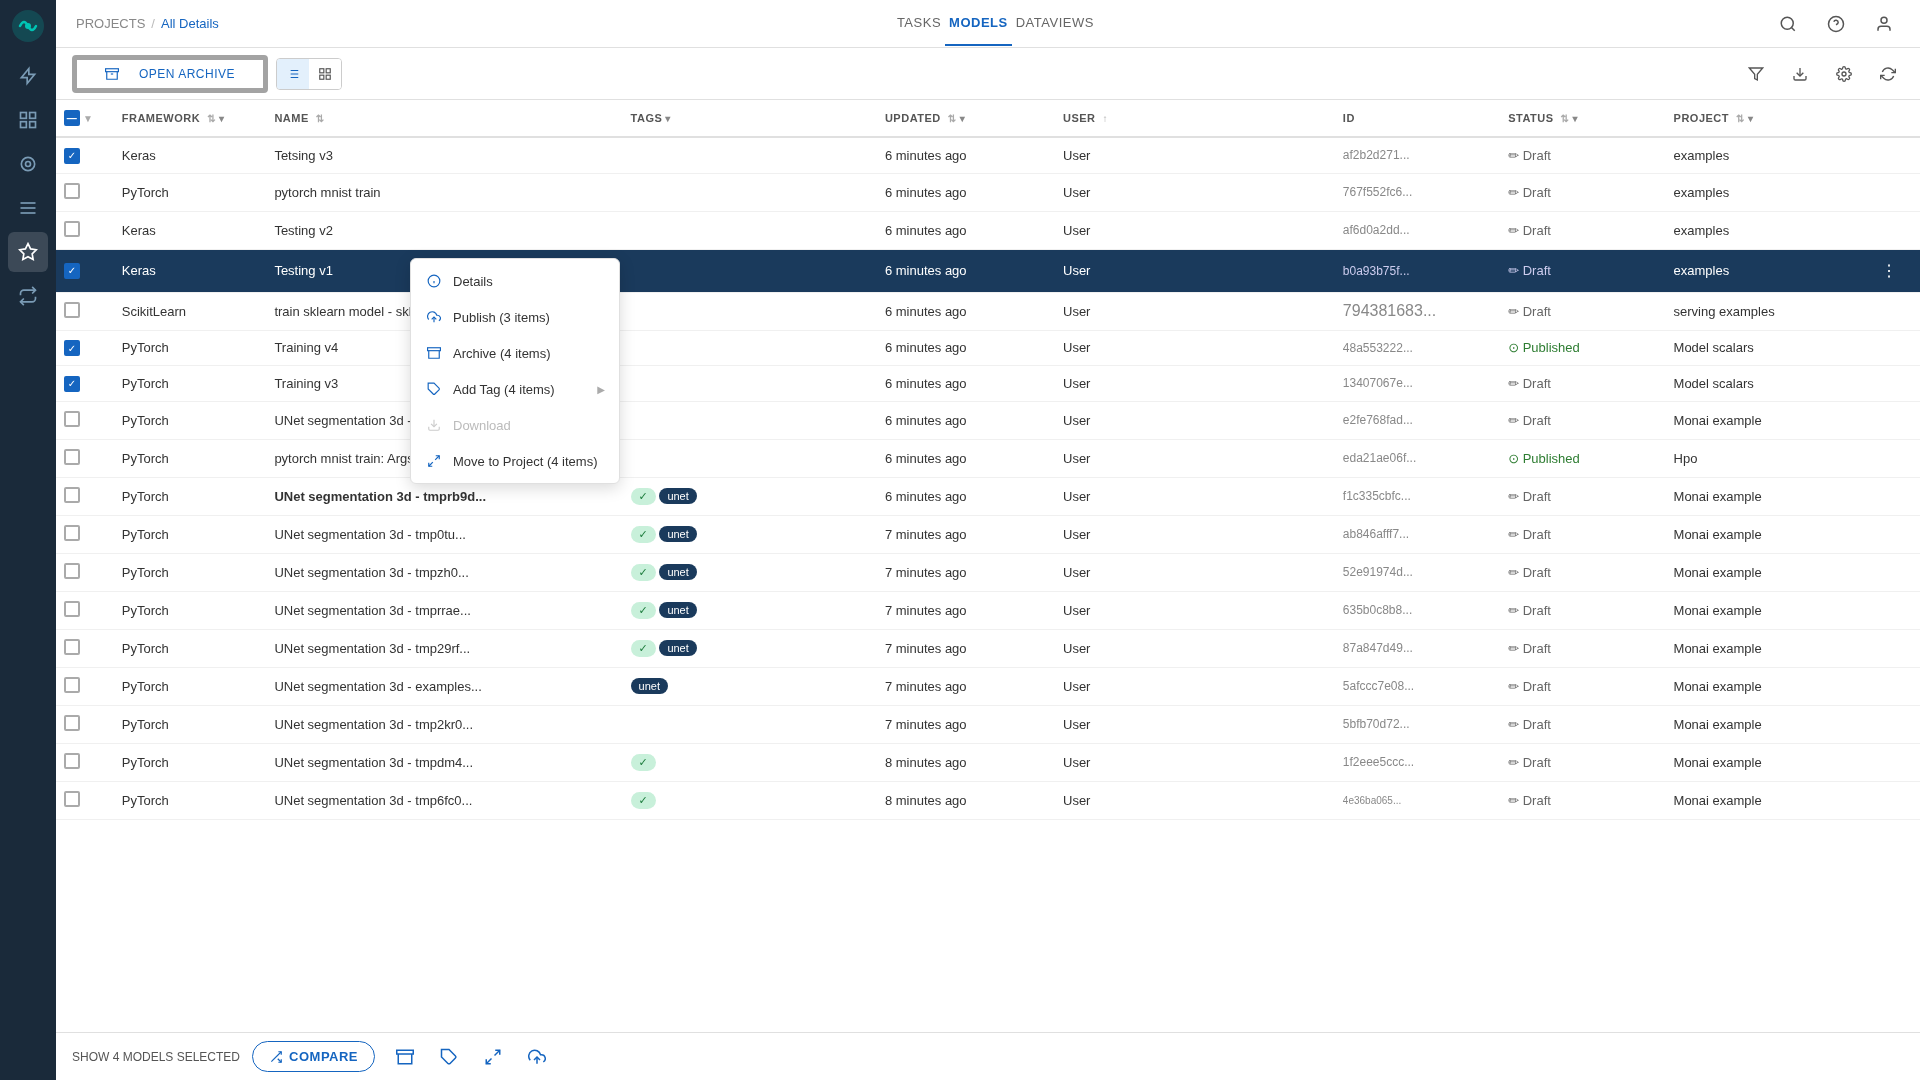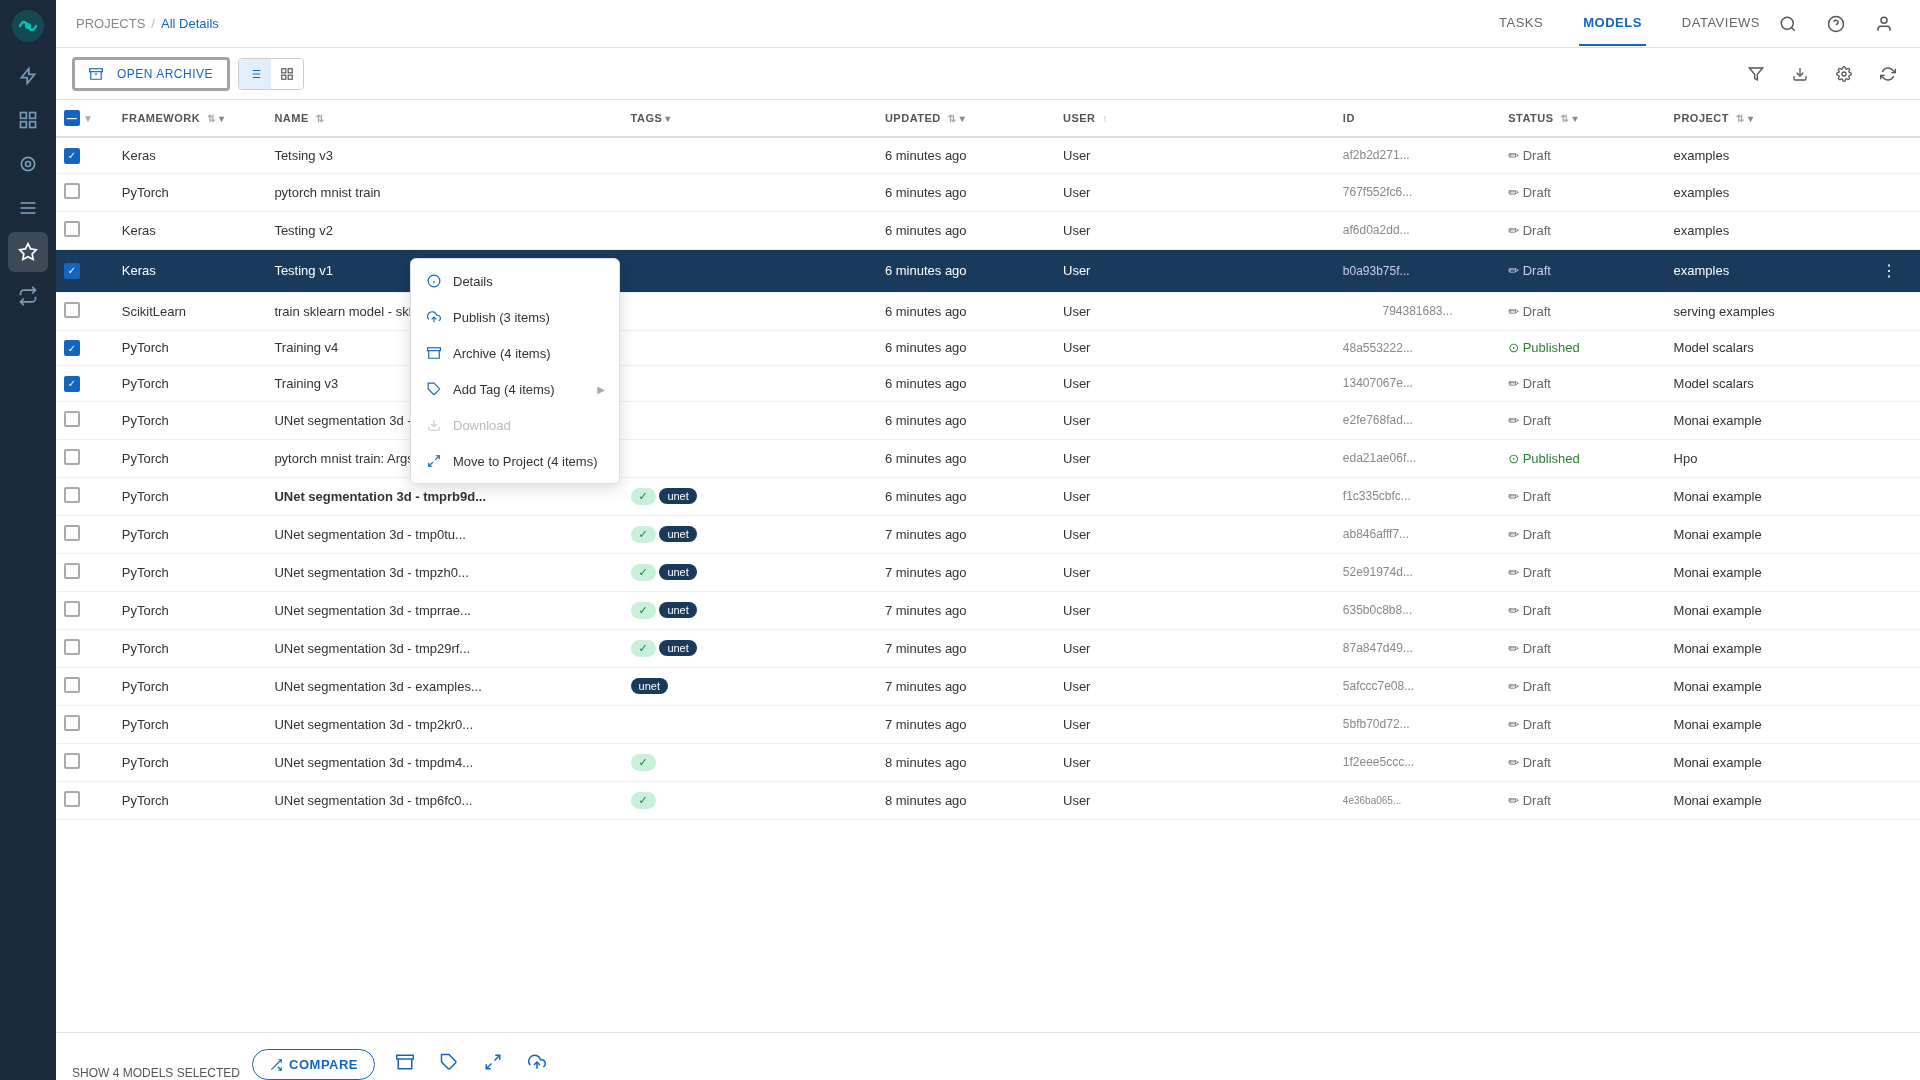--- a/index.html
+++ b/index.html
@@ -15,29 +15,29 @@
     .sidebar-item.active { background: rgba(255,255,255,0.15); color: #fff; }
 
     
     .main { flex: 1; display: flex; flex-direction: column; overflow: hidden; }
 
     
     .topnav { height: 48px; background: #fff; border-bottom: 1px solid #e0e0e0; display: flex; align-items: center; padding: 0 20px; gap: 8px; }
     .breadcrumb { display: flex; align-items: center; gap: 6px; font-size: 13px; color: #888; }
     .breadcrumb .sep { color: #bbb; }
     .breadcrumb .current { color: #1565c0; font-weight: 500; }
-    .nav-tabs { flex: 1; display: flex; align-items: center; justify-content: flex-end; gap: 32px; }
+    .nav-tabs { flex: 1; display: flex; align-items: center; justify-content: center; }
     .nav-tab { font-size: 13px; color: #666; cursor: pointer; padding: 14px 4px; border-bottom: 2px solid transparent; letter-spacing: 0.5px; }
     .nav-tab.active { color: #1565c0; border-bottom-color: #1565c0; font-weight: 600; }
     .nav-actions { display: flex; align-items: center; gap: 16px; }
     .nav-icon { width: 32px; height: 32px; display: flex; align-items: center; justify-content: center; cursor: pointer; color: #555; font-size: 18px; border-radius: 50%; }
 
     
     .toolbar { height: 52px; background: #fff; border-bottom: 1px solid #e0e0e0; display: flex; align-items: center; padding: 0 16px; gap: 8px; }
-    .btn-outline { display: flex; align-items: center; gap: 14px; padding: 7px 14px; border: 3px solid #a3a3a3; border-radius: 4px; color: #1565c0; background: transparent; cursor: pointer; font-size: 12px; font-weight: 500; letter-spacing: 0.5px; }
+    .btn-outline { display: flex; align-items: center; gap: 20px; padding: 7px 28px; border: 5px solid #a3a3a3; border-radius: 4px; color: #1565c0; background: transparent; cursor: pointer; font-size: 12px; font-weight: 500; letter-spacing: 0.5px; }
     .toolbar-right { margin-left: auto; display: flex; align-items: center; gap: 12px; }
     .toolbar-icon { width: 32px; height: 32px; display: flex; align-items: center; justify-content: center; cursor: pointer; color: #555; font-size: 16px; border-radius: 4px; }
     .view-toggle { display: flex; border: 1px solid #ccc; border-radius: 4px; overflow: hidden; }
     .view-btn { width: 32px; height: 30px; display: flex; align-items: center; justify-content: center; cursor: pointer; background: #fff; color: #555; font-size: 14px; }
     .view-btn.active { background: #e3f0fc; color: #1565c0; }
 
     
     .table-container { flex: 1; overflow-y: auto; background: #fff; }
     table { width: 100%; border-collapse: collapse; }
     thead tr { background: #fff; border-bottom: 2px solid #e0e0e0; }
@@ -69,21 +69,21 @@
 
     
     .context-menu { position: fixed; top: 258px; left: 410px; background: #fff; border: 1px solid #e0e0e0; border-radius: 6px; box-shadow: 0 4px 16px rgba(0,0,0,0.15); z-index: 100; width: 210px; padding: 4px 0; }
     .menu-item { display: flex; align-items: center; gap: 10px; padding: 9px 14px; cursor: pointer; font-size: 13px; color: #333; }
     .menu-item.disabled { color: #bbb; cursor: default; }
     .menu-item .menu-icon { width: 18px; height: 18px; display: flex; align-items: center; justify-content: center; color: #1565c0; font-size: 14px; flex-shrink: 0; }
     .menu-item.disabled .menu-icon { color: #ccc; }
     .menu-item .chevron { margin-left: auto; font-size: 10px; color: #aaa; }
 
     
-    .bottom-bar { height: 48px; background: #fff; border-top: 1px solid #e0e0e0; display: flex; align-items: flex-end; padding: 0 16px; gap: 12px; }
+    .bottom-bar { height: 48px; background: #fff; border-top: 1px solid #e0e0e0; display: flex; align-items: center; padding: 0 16px; gap: 12px; }
     .selected-label { font-size: 12px; color: #555; font-weight: 500; }
     .btn-compare { display: flex; align-items: center; gap: 6px; padding: 7px 16px; border: 1px solid #1565c0; border-radius: 20px; color: #1565c0; background: transparent; cursor: pointer; font-size: 13px; font-weight: 600; letter-spacing: 0.5px; }
     .bottom-actions { display: flex; align-items: center; gap: 8px; }
     .bottom-icon { width: 36px; height: 36px; display: flex; align-items: center; justify-content: center; border-radius: 4px; cursor: pointer; color: #1565c0; font-size: 18px; }
 
     
     .th-inner { display: flex; align-items: center; gap: 3px; }
     .filter-icon { font-size: 10px; color: #888; }
 
     
@@ -352,21 +352,21 @@
                 <div class="more-btn" style="color: rgb(255, 255, 255);">⋮</div>
               </td>
             </tr>
             <tr>
               <td class="col-check"><div class="checkbox"></div></td>
               <td class="col-fw">ScikitLearn</td>
               <td class="col-name" style="font-weight: 500;">train sklearn model - sklearn-mo...</td>
               <td class="col-tags"></td>
               <td class="col-updated">6 minutes ago</td>
               <td class="col-user">User</td>
-              <td class="col-id" style="font-size: 12px; color: rgb(136, 136, 136); text-align: center;">794381683...</td>
+              <td class="col-id" style="font-size: 16px; color: rgb(136, 136, 136);">794381683...</td>
               <td class="col-status"><span class="status-draft">✏ Draft</span></td>
               <td class="col-project">serving examples</td>
               <td class="col-actions"></td>
             </tr>
             <tr>
               <td class="col-check"><div class="checkbox checked">✓</div></td>
               <td class="col-fw">PyTorch</td>
               <td class="col-name" style="font-weight: 500;">Training v4</td>
               <td class="col-tags"></td>
               <td class="col-updated">6 minutes ago</td>

